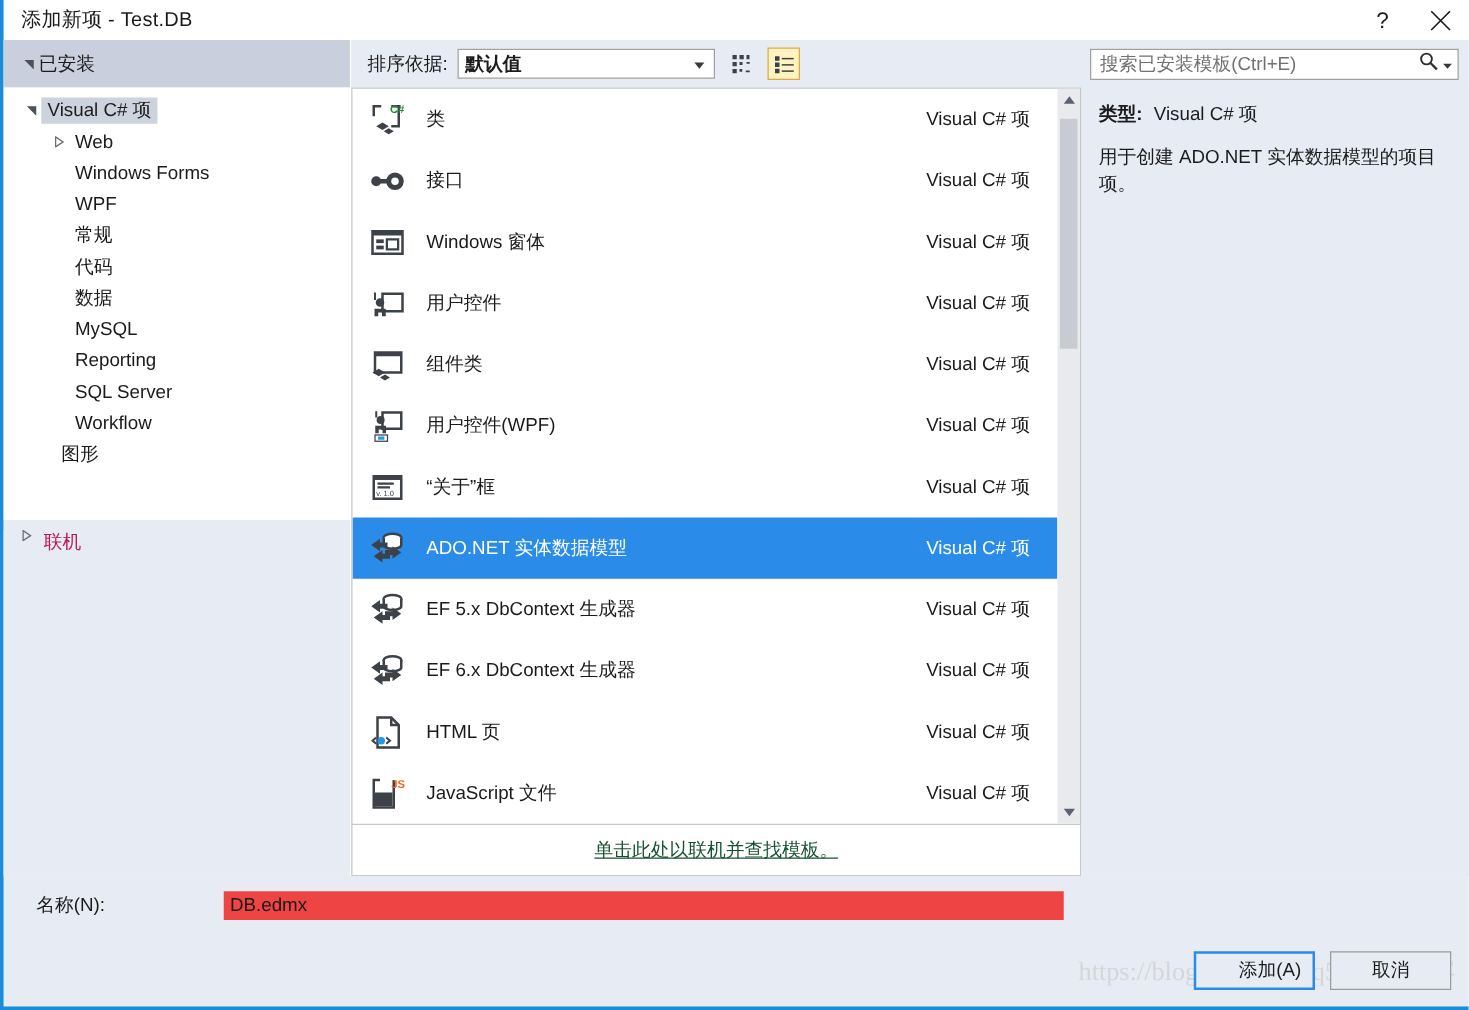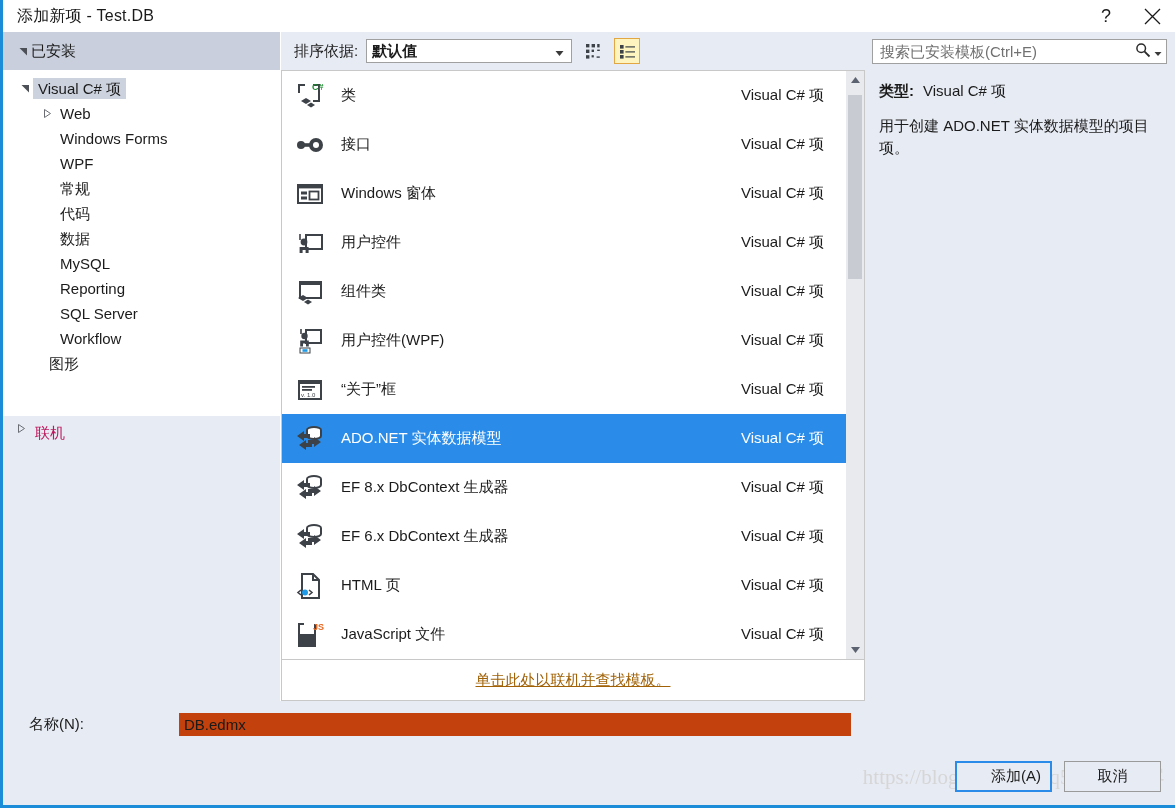--- a/index.html
+++ b/index.html
@@ -257,21 +257,21 @@
     flex: 0 0 40px;
     background: #ffffff;
     border-left: 1px solid #c8c8c8;
     border-right: 1px solid #c8c8c8;
     border-bottom: 1px solid #c8c8c8;
     display: flex;
     align-items: center;
     justify-content: center;
   }
   .tlink {
-    color: #a16207;
+    color: #14532d;
     text-decoration: underline;
     font-size: 15px;
     cursor: pointer;
   }
 
   
   .rightcol {
     width: 310px;
     flex: 0 0 310px;
     display: flex;
@@ -346,21 +346,21 @@
   }
   .namelabel {
     width: 150px;
     flex: 0 0 150px;
     font-size: 15px;
     color: #1b1b1b;
   }
   .nameinput {
     width: 672px;
     height: 23px;
-    background: #c2410c;
+    background: #ef4444;
     border: none;
     outline: none;
     font-family: inherit;
     font-size: 15px;
     color: #1b1b1b;
     padding: 0 5px;
     box-sizing: border-box;
   }
   .buttonrow {
     height: 58px;
@@ -648,21 +648,21 @@
             <div class="lrow">
               <span class="licon">
                 <svg width="32" height="32" viewBox="0 0 32 32">
                   <ellipse cx="20" cy="7" rx="7" ry="3" fill="#ffffff" stroke="#3d4248" stroke-width="2"></ellipse>
                   <path d="M13 7 v6 a7 3 0 0 0 14 0 V7" fill="#ffffff" stroke="#3d4248" stroke-width="2"></path>
                   <path d="M3 13 l7-5 0 3 h6 v4 h-6 v3 z" fill="#3d4248"></path>
                   <path d="M27 19 l-7 5 0 -3 h-6 v-4 h6 v-3 z" fill="#3d4248"></path>
                   <path d="M5 22 l7-5 0 3 h6 v4 h-6 v3 z" fill="#3d4248"></path>
                 </svg>
               </span>
-              <span class="lname">EF 8.x DbContext 生成器</span>
+              <span class="lname">EF 5.x DbContext 生成器</span>
               <span class="ltype">Visual C# 项</span>
             </div>
             <div class="lrow">
               <span class="licon">
                 <svg width="32" height="32" viewBox="0 0 32 32">
                   <ellipse cx="20" cy="7" rx="7" ry="3" fill="#ffffff" stroke="#3d4248" stroke-width="2"></ellipse>
                   <path d="M13 7 v6 a7 3 0 0 0 14 0 V7" fill="#ffffff" stroke="#3d4248" stroke-width="2"></path>
                   <path d="M3 13 l7-5 0 3 h6 v4 h-6 v3 z" fill="#3d4248"></path>
                   <path d="M27 19 l-7 5 0 -3 h-6 v-4 h6 v-3 z" fill="#3d4248"></path>
                   <path d="M5 22 l7-5 0 3 h6 v4 h-6 v3 z" fill="#3d4248"></path>

